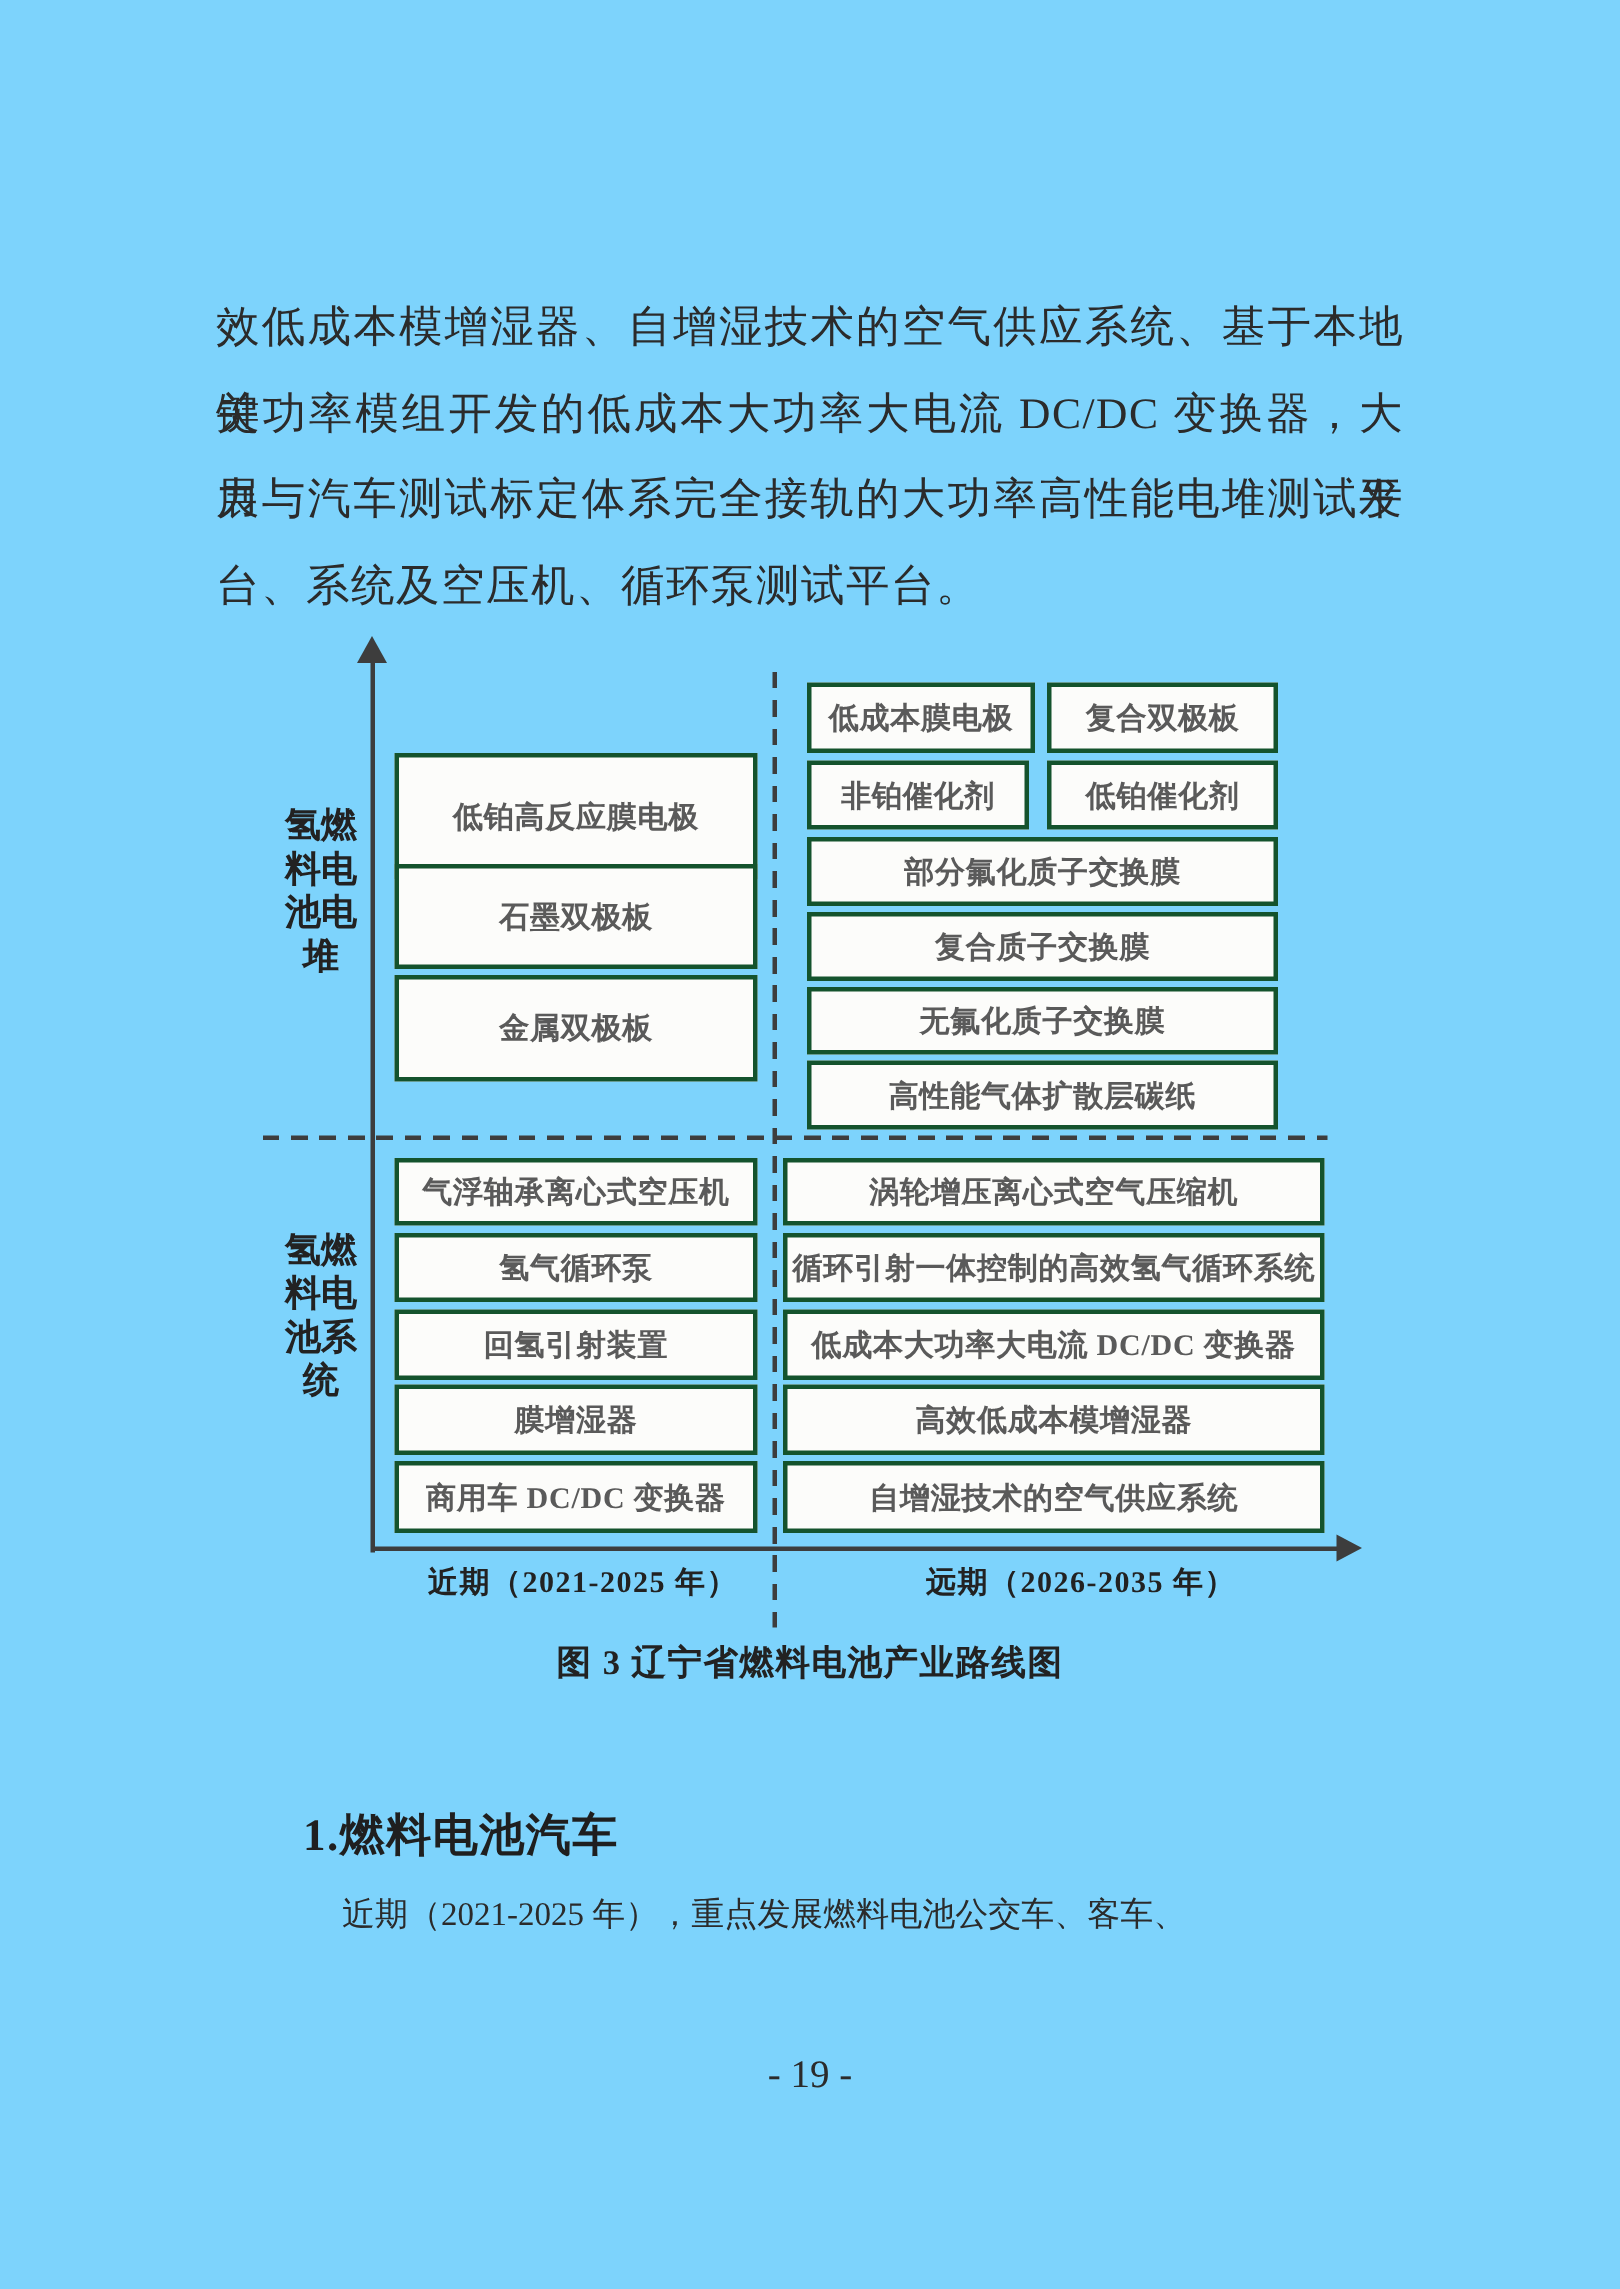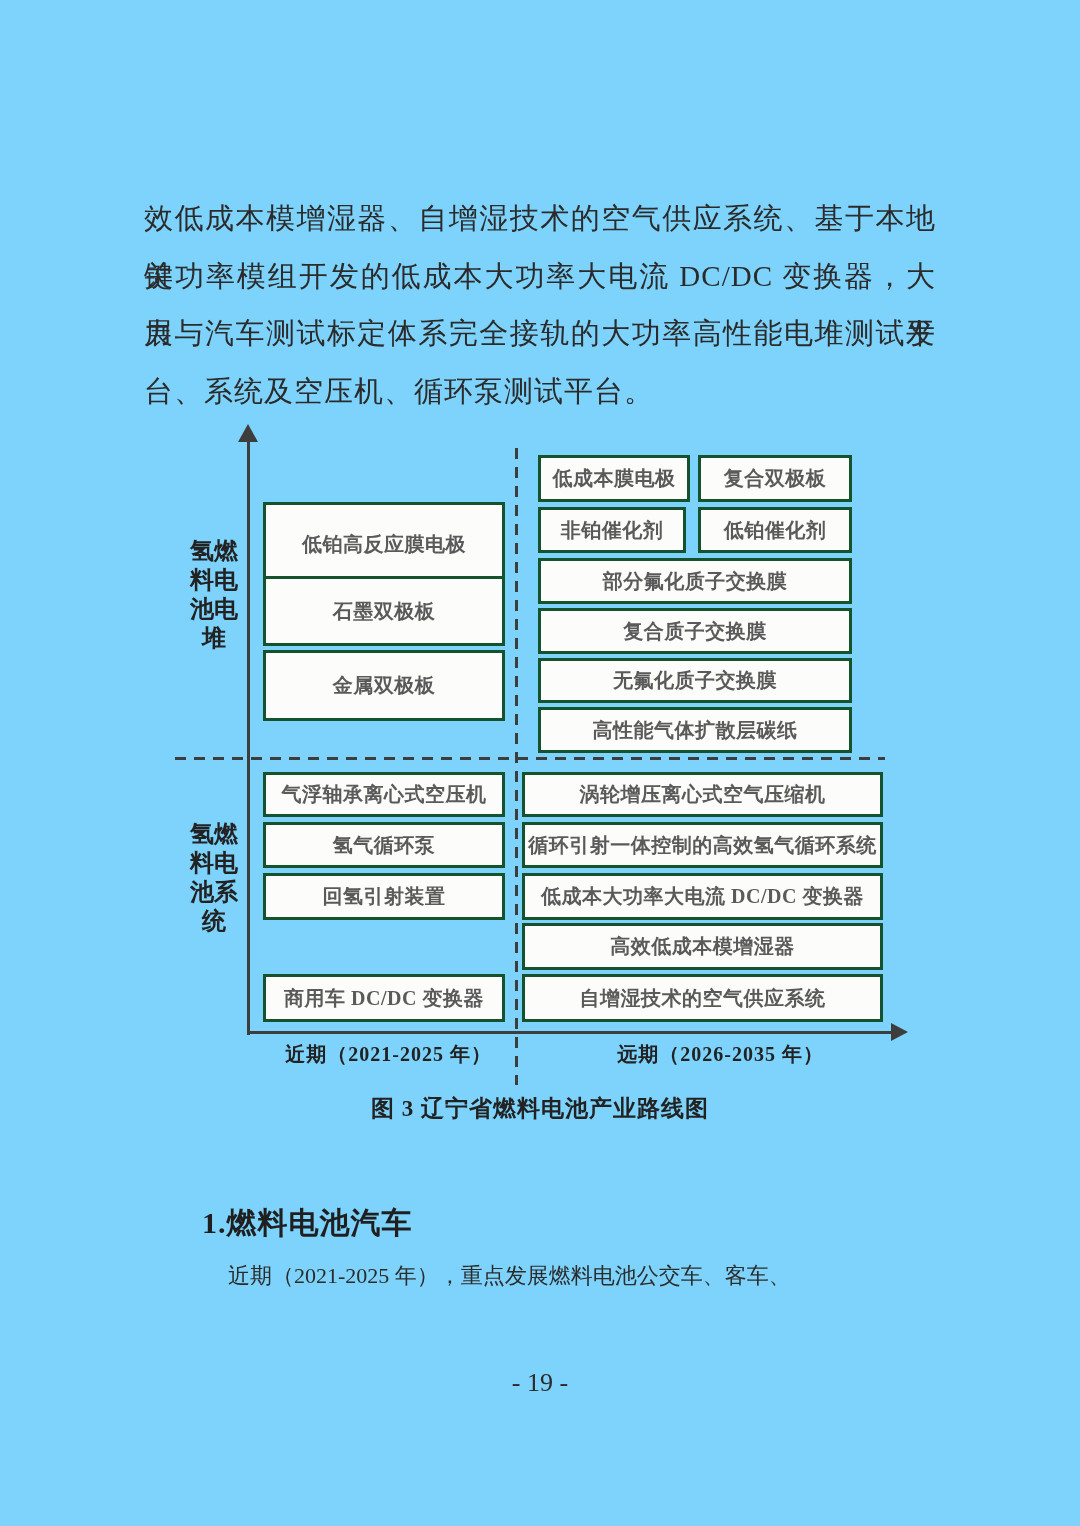--- a/index.html
+++ b/index.html
@@ -82,20 +82,21 @@
     <div class="dbox" style="left:698px; top:507px; width:154px; height:46px;">低铂催化剂</div>
 
     <div class="dbox" style="left:538px; top:558px; width:314px; height:46px;">部分氟化质子交换膜</div>
     <div class="dbox" style="left:538px; top:608px; width:314px; height:46px;">复合质子交换膜</div>
     <div class="dbox" style="left:538px; top:658px; width:314px; height:45px;">无氟化质子交换膜</div>
     <div class="dbox" style="left:538px; top:707px; width:314px; height:46px;">高性能气体扩散层碳纸</div>
 
     <div class="dbox" style="left:263px; top:772px; width:242px; height:45px;">气浮轴承离心式空压机</div>
     <div class="dbox" style="left:263px; top:822px; width:242px; height:46px;">氢气循环泵</div>
     <div class="dbox" style="left:263px; top:873px; width:242px; height:47px;">回氢引射装置</div>
+    <div class="dbox" style="left:263px; top:923px; width:242px; height:47px;">膜增湿器</div>
     <div class="dbox" style="left:263px; top:974px; width:242px; height:48px;">商用车 DC/DC 变换器</div>
 
     <div class="dbox" style="left:522px; top:772px; width:361px; height:45px;">涡轮增压离心式空气压缩机</div>
     <div class="dbox" style="left:522px; top:822px; width:361px; height:46px;">循环引射一体控制的高效氢气循环系统</div>
     <div class="dbox" style="left:522px; top:873px; width:361px; height:47px;">低成本大功率大电流 DC/DC 变换器</div>
     <div class="dbox" style="left:522px; top:923px; width:361px; height:47px;">高效低成本模增湿器</div>
     <div class="dbox" style="left:522px; top:974px; width:361px; height:48px;">自增湿技术的空气供应系统</div>
 
     <div class="xlabel" style="left:252px;">近期（2021-2025 年）</div>
     <div class="xlabel" style="left:584px;">远期（2026-2035 年）</div>

